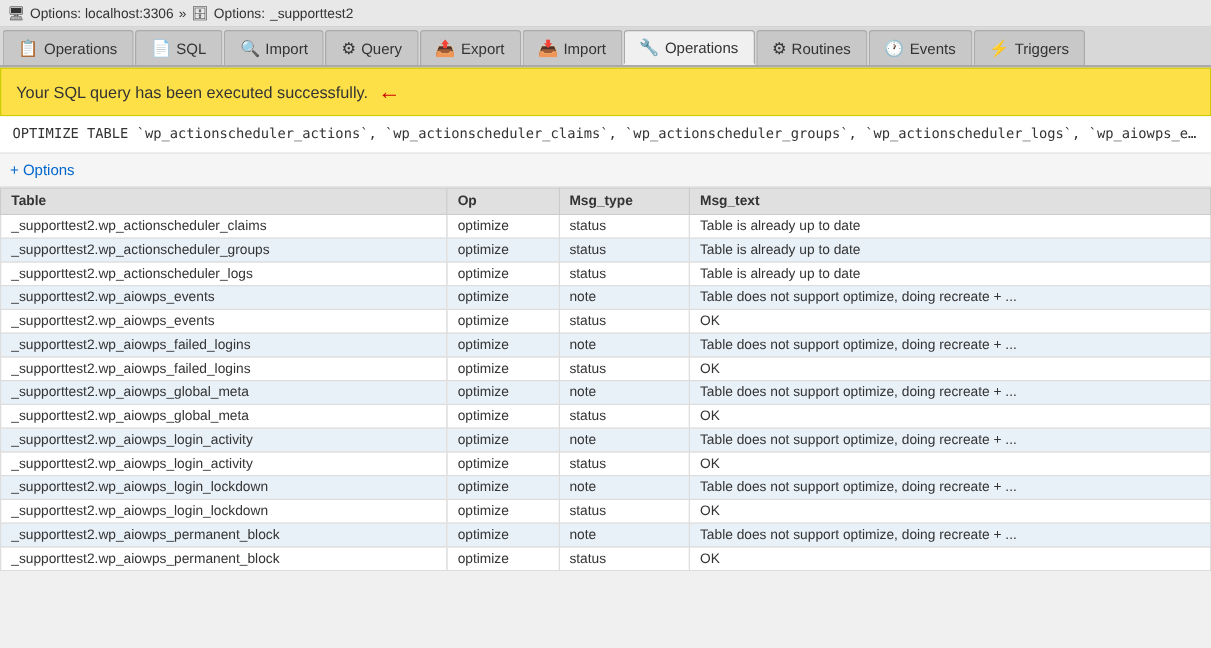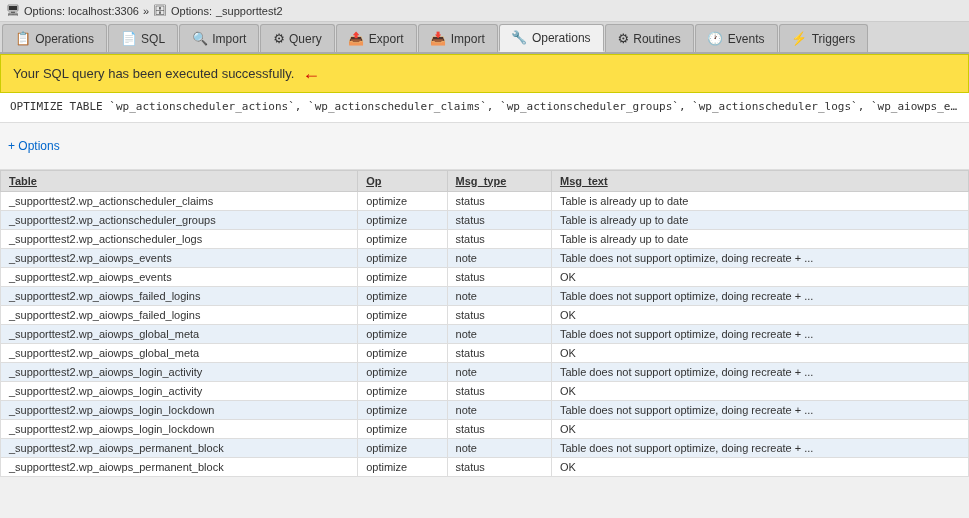--- a/index.html
+++ b/index.html
@@ -67,21 +67,21 @@
       border-bottom: 1px solid #ddd;
       white-space: nowrap;
       overflow: hidden;
       text-overflow: ellipsis;
       font-family: monospace;
       line-height: 1.5;
     }
 
     
     .options-row {
-      padding: 16px 8px;
+      padding: 6px 8px;
       background: #f5f5f5;
       border-bottom: 1px solid #ddd;
     }
     .options-link {
       color: #0066cc;
       text-decoration: none;
       font-size: 12px;
       cursor: pointer;
     }
 
@@ -93,21 +93,20 @@
     }
     .results-table thead tr {
       background: #e0e0e0;
     }
     .results-table th {
       padding: 4px 8px;
       text-align: left;
       border: 1px solid #ccc;
       font-weight: bold;
       color: #333;
-      text-decoration: underline;
     }
     .results-table tbody tr:nth-child(even) {
       background: #e8f0f8;
     }
     .results-table tbody tr:nth-child(odd) {
       background: #ffffff;
     }
     .results-table td {
       padding: 3px 8px;
       border: 1px solid #ddd;

